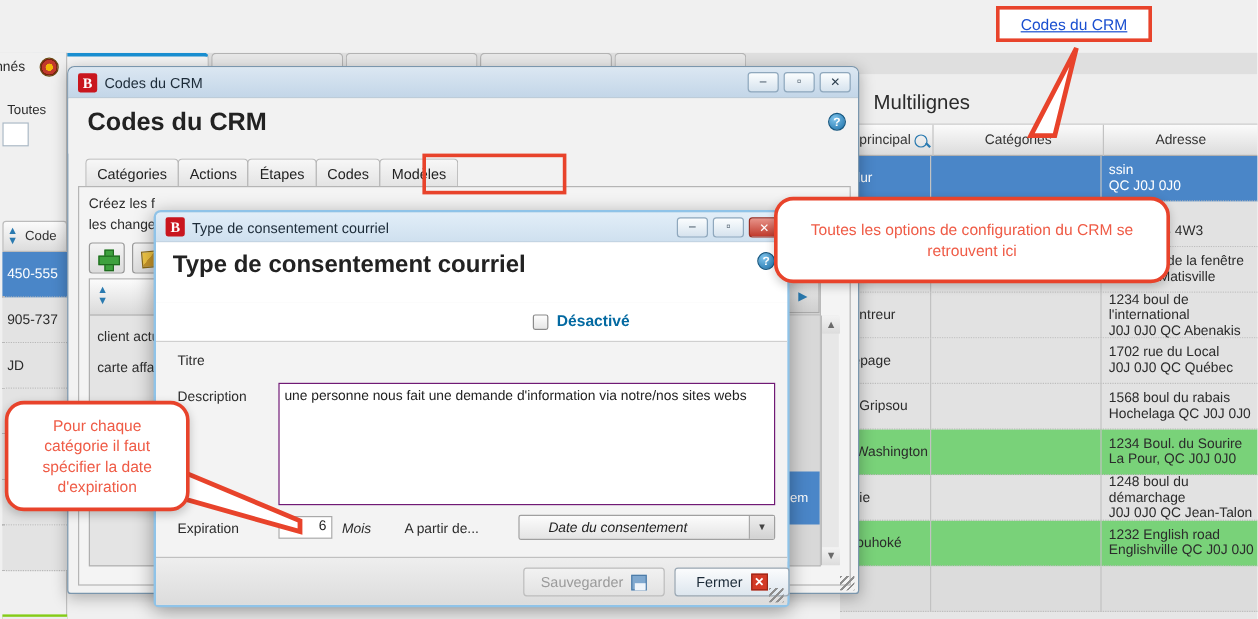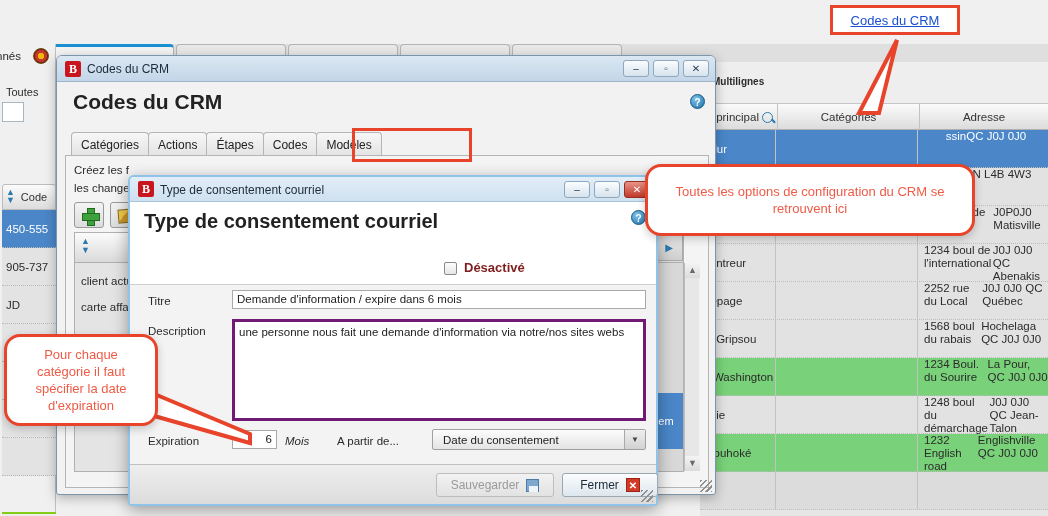--- a/index.html
+++ b/index.html
@@ -37,34 +37,34 @@
   .code-row.grn { background:#84cc16;margin-top:36px; }
 
   .bg-icon-circle { position:absolute; left:33px; top:48px; width:16px; height:16px; border-radius:50%;
                     background:radial-gradient(circle at 50% 50%, #f2b705 0 30%, #c0392b 32% 60%, #7b1f12 62% 100%);
                     border:1px solid #6b4a10; }
 
   
   .grid { position:absolute; left:700px; top:62px; width:348px; height:454px; background:#e6e6e6; }
   .grid-top { position:absolute; left:0; top:0; width:348px; height:42px; background:#eeeeee;
               border-bottom:1px solid #c6c6c6; }
-  .grid-multi { position:absolute; left:12px; top:14px; font-size:10px; color:#2b2b2b;font-weight:bold; }
+  .grid-multi { position:absolute; left:28px; top:14px; font-size:17px; color:#2b2b2b; }
   .grid-head { position:absolute; left:0; top:42px; width:348px; height:26px;
                background:linear-gradient(#fbfbfb,#dcdcdc); border-bottom:1px solid #b0b0b0; }
   .gh { position:absolute; top:0; height:26px; display:flex; align-items:center; justify-content:center;
         font-size:11.5px; color:#333; border-right:1px solid #c2c2c2; }
   .grid-body { position:absolute; left:0; top:68px; width:348px; height:386px; }
   .grow { position:absolute; left:0; width:348px; height:38px; border-bottom:1px dotted #bdbdbd; background:#e2e2e2; }
   .grow.sel { background:#4a86c8; }
   .grow.grn { background:#79d279; }
   .gcell-name { position:absolute; left:2px; top:0; width:74px; height:38px; display:flex; align-items:center;
                 font-size:11.5px; color:#2b2b2b; border-right:1px solid #c2c2c2; padding-left:2px; }
   .grow.sel .gcell-name { color:#ffffff; }
   .gcell-cat { position:absolute; left:78px; top:0; width:140px; height:38px; border-right:1px solid #c2c2c2; }
-  .gcell-addr { position:absolute; left:220px; top:0; right:0; height:38px; display:flex; flex-direction:row;
+  .gcell-addr { position:absolute; left:220px; top:0; right:0; height:38px; display:flex; flex-direction:column;
                 justify-content:center; font-size:11.5px; color:#2b2b2b; padding-left:4px; line-height:13px; }
   .grow.sel .gcell-addr { color:#ffffff; }
 
   .search-glyph { display:inline-block; width:11px; height:11px; border:1.6px solid #2a7ab0;
                   border-radius:50%; position:relative; margin-left:3px; vertical-align:-2px; }
   .search-glyph::after { content:""; position:absolute; width:5px; height:1.6px; background:#2a7ab0;
                          transform:rotate(45deg); right:-4px; bottom:0px; }
 
   
   .win-outer { position:absolute; left:56px; top:55px; width:660px; height:440px;
@@ -113,21 +113,21 @@
   .inner-list { position:absolute; left:8px; top:76px; width:610px; height:240px;
                 background:#e4e4e4; border:1px solid #b0b0b0; }
   .inner-list-head { position:absolute; left:0; top:0; width:100%; height:30px;
                      background:linear-gradient(#fbfbfb,#dadada); border-bottom:1px solid #b0b0b0; }
   .il-row { position:absolute; left:0; width:100%; height:24px; font-size:11.5px; color:#2b2b2b;
             display:flex; align-items:center; padding-left:6px; }
   .il-side { position:absolute; right:0; top:30px; width:58px; bottom:0; background:#d8d8d8;
              border-left:1px solid #b0b0b0; }
   .il-sbtn { position:absolute; top:-30px; width:28px; height:28px; border:1px solid #aaa;
              background:linear-gradient(#e9e9e9,#cfcfcf); display:flex; align-items:center; justify-content:center; }
-  .blue-chip { position:absolute; right:0; width:34px; height:56px; background:#4a86c8;
+  .blue-chip { position:absolute; right:0; width:34px; height:44px; background:#4a86c8;
                border-radius:3px 0 0 3px; color:#fff; font-size:11px; display:flex; align-items:center;
                justify-content:center; }
   .sbar { position:absolute; right:-16px; top:30px; width:15px; bottom:0; background:#e7e7e7; border-left:1px solid #bbb; }
   .sbar-arrow { position:absolute; left:0; width:15px; height:15px; color:#6a6a6a; font-size:9px;
                 text-align:center; line-height:15px; background:linear-gradient(#f3f3f3,#dcdcdc); }
   .resize-grip { position:absolute; right:3px; bottom:2px; width:12px; height:12px;
                  background:repeating-linear-gradient(135deg,#8e8e8e 0 1.5px,transparent 1.5px 4px); }
 
   
   .win-inner { position:absolute; left:128px; top:175px; width:530px; height:331px;
@@ -140,26 +140,26 @@
   .inner-head-title { position:absolute; left:14px; top:8px; font-size:20px; font-weight:bold; color:#222; }
   .disabled-row { position:absolute; left:0; top:75px; width:100%; height:33px; background:#ffffff;
                   border-bottom:1px solid #cfcfcf; }
   .chk { position:absolute; width:13px; height:13px; border:1px solid #8a8a8a; border-radius:2px;
          background:linear-gradient(#fdfdfd,#e6e6e6); }
   .form-area { position:absolute; left:0; top:108px; width:100%; height:183px; background:#f3f3f3; }
   .f-label { position:absolute; font-size:11.5px; color:#2b2b2b; }
   .f-input { position:absolute; background:#ffffff; border:1px solid #a9a9a9;
              font-family:"Liberation Sans", sans-serif; font-size:11.5px; color:#222;
              padding:2px 4px; }
-  .f-textarea { position:absolute; background:#ffffff; border:3px solid #701a75;
+  .f-textarea { position:absolute; background:#ffffff; border:1px solid #701a75;
                 font-size:11.5px; color:#222; padding:3px 4px; line-height:14px; }
   .num-input { position:absolute; background:#ffffff; border:1px solid #a9a9a9; font-size:11.5px;
                color:#222; text-align:right; padding:2px 4px; }
   .combo { position:absolute; background:linear-gradient(#fcfcfc,#e4e4e4); border:1px solid #a0a0a0;
-           border-radius:2px; font-size:11.5px; color:#222; display:flex; align-items:center; padding-left:10px; }
+           border-radius:2px; font-size:11.5px; color:#222; display:flex; align-items:center; padding-left:24px;font-style:italic; }
   .combo-arrow { position:absolute; right:0; top:0; bottom:0; width:21px;
                  background:linear-gradient(#eeeeee,#d2d2d2); border-left:1px solid #a9a9a9;
                  display:flex; align-items:center; justify-content:center; font-size:8px; color:#444; }
   .btn-bar { position:absolute; left:0; bottom:0; width:100%; height:40px;
              background:linear-gradient(#eeeeee,#dcdcdc); border-top:1px solid #c0c0c0; }
   .dlg-btn { position:absolute; height:24px; border:1px solid #9aa8b4; border-radius:3px;
              background:linear-gradient(#fbfcfd,#dde6ee); display:flex; align-items:center;
              justify-content:center; gap:7px; font-size:12px; color:#1c2b38; padding:0 9px; }
   .dlg-btn.disabled { color:#9b9b9b; background:linear-gradient(#f2f2f2,#e2e2e2); border-color:#bdbdbd; }
   .floppy { width:13px; height:13px; background:#7fa8cf; border:1px solid #4d7ca8; position:relative; }
@@ -273,21 +273,21 @@
           <div class="gcell-cat"></div>
           <div class="gcell-addr">
             <span>1234 boul de l'international</span>
             <span>J0J 0J0 QC Abenakis</span>
           </div>
         </div>
         <div class="grow" style="top:152px;">
           <div class="gcell-name">Lepage</div>
           <div class="gcell-cat"></div>
           <div class="gcell-addr">
-            <span>2252 rue du Local</span>
+            <span>1702 rue du Local</span>
             <span>J0J 0J0 QC Québec</span>
           </div>
         </div>
         <div class="grow" style="top:190px;">
           <div class="gcell-name">ld Gripsou</div>
           <div class="gcell-cat"></div>
           <div class="gcell-addr">
             <span>1568 boul du rabais</span>
             <span>Hochelaga QC J0J 0J0</span>
           </div>
@@ -405,26 +405,25 @@
       </div>
     </div>
 
     <div class="inner-head">
       <div class="inner-head-title">Type de consentement courriel</div>
       <div class="help-btn" style="right:10px;top:8px;">?</div>
     </div>
 
     <div class="disabled-row">
       <div class="chk" style="left:314px;top:10px;"></div>
-      <div style="position:absolute;left:334px;top:8px;font-size:13px;font-weight:bold;color:#7f1d1d;">Désactivé</div>
+      <div style="position:absolute;left:334px;top:8px;font-size:13px;font-weight:bold;color:#0369a1;">Désactivé</div>
     </div>
 
     <div class="form-area">
       <div class="f-label" style="left:18px;top:10px;">Titre</div>
-      <div class="f-input" style="left:102px;top:5px;width:414px;height:19px;">Demande d'information / expire dans 6 mois</div>
 
       <div class="f-label" style="left:18px;top:40px;">Description</div>
       <div class="f-textarea" style="left:102px;top:34px;width:414px;height:102px;">une personne nous fait une demande d'information via notre/nos sites webs</div>
 
       <div class="f-label" style="left:18px;top:150px;">Expiration</div>
       <div class="num-input" style="left:102px;top:145px;width:45px;height:19px;">6</div>
       <div class="f-label" style="left:155px;top:150px;font-style:italic;">Mois</div>
       <div class="f-label" style="left:207px;top:150px;">A partir de...</div>
       <div class="combo" style="left:302px;top:144px;width:214px;height:21px;">
         <span>Date du consentement</span>

